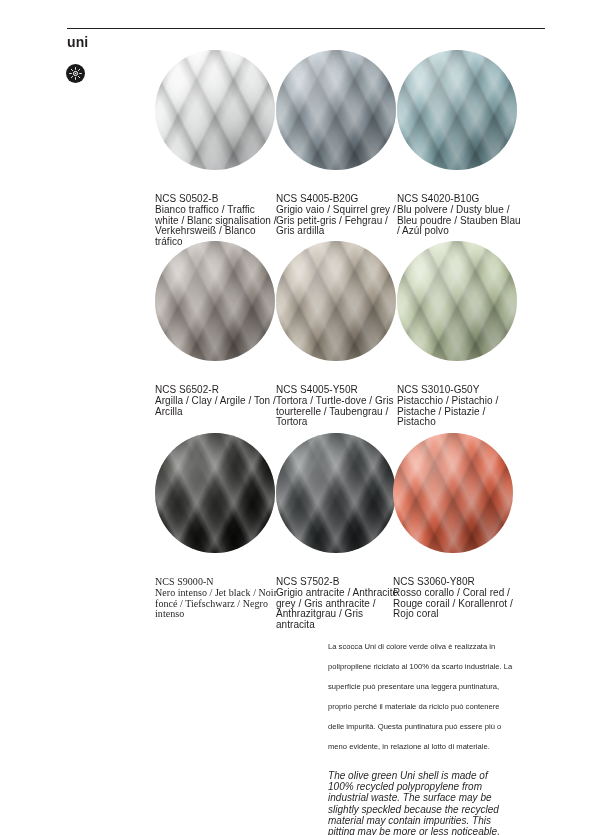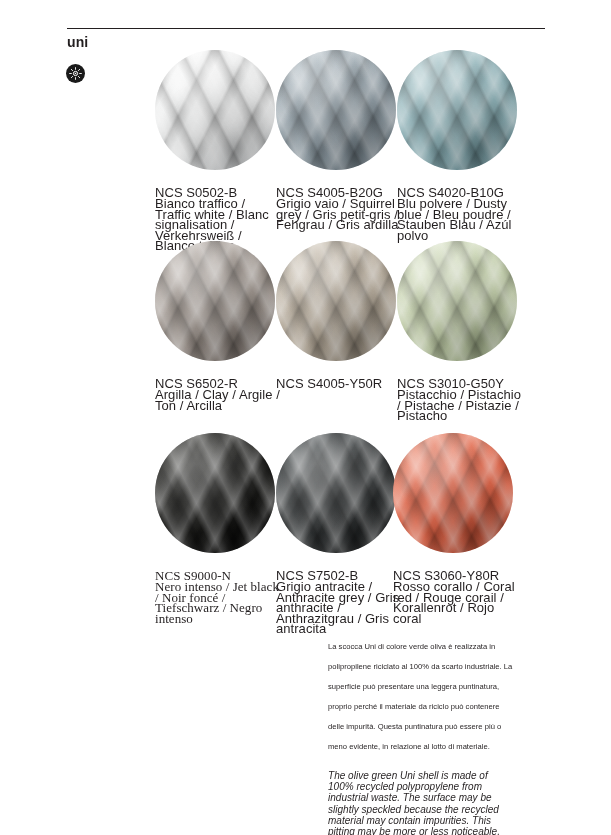--- a/index.html
+++ b/index.html
@@ -112,22 +112,22 @@
         rgba(255,255,255,0.35) 0%,
         rgba(255,255,255,0.10) 34%,
         rgba(255,255,255,0.00) 58%),
       radial-gradient(circle at 70% 82%,
         rgba(0,0,0,0.22) 0%,
         rgba(0,0,0,0.07) 38%,
         rgba(0,0,0,0.00) 66%);
   }
 
   .caption {
-    margin-top: 18px;
-    font-size: 13px;
+    margin-top: 24px;
+    font-size: 10px;
     line-height: 10.6px;
     color: #231f20;
     letter-spacing: 0.05px;
     width: 125px;
   }
   .caption .code {
     display: block;
     margin-bottom: 0.5px;
   }
   .caption .names {
@@ -244,20 +244,21 @@
     <div class="cell" style="left:276px; top:241px;">
       <div class="swatch">
         <div class="quilt">
           <div class="q-base" style="background: linear-gradient(150deg, rgb(217, 209, 196) 0%, rgb(181, 170, 154) 42%, rgb(181, 170, 154) 62%, rgb(134, 124, 109) 100%);"></div>
           <div class="q-diamonds"></div>
           <div class="q-shade"></div>
         </div>
       </div>
       <div class="caption">
         <span class="code">NCS S4005-Y50R</span>
+        <span class="names">Tortora / Turtle-dove / Gris tourterelle / Taubengrau / Tortora</span>
       </div>
     </div>
 
     <div class="cell" style="left:397px; top:241px;">
       <div class="swatch">
         <div class="quilt">
           <div class="q-base" style="background: linear-gradient(150deg, rgb(226, 234, 209) 0%, rgb(194, 206, 170) 42%, rgb(194, 206, 170) 62%, rgb(148, 163, 124) 100%);"></div>
           <div class="q-diamonds"></div>
           <div class="q-shade"></div>
         </div>

